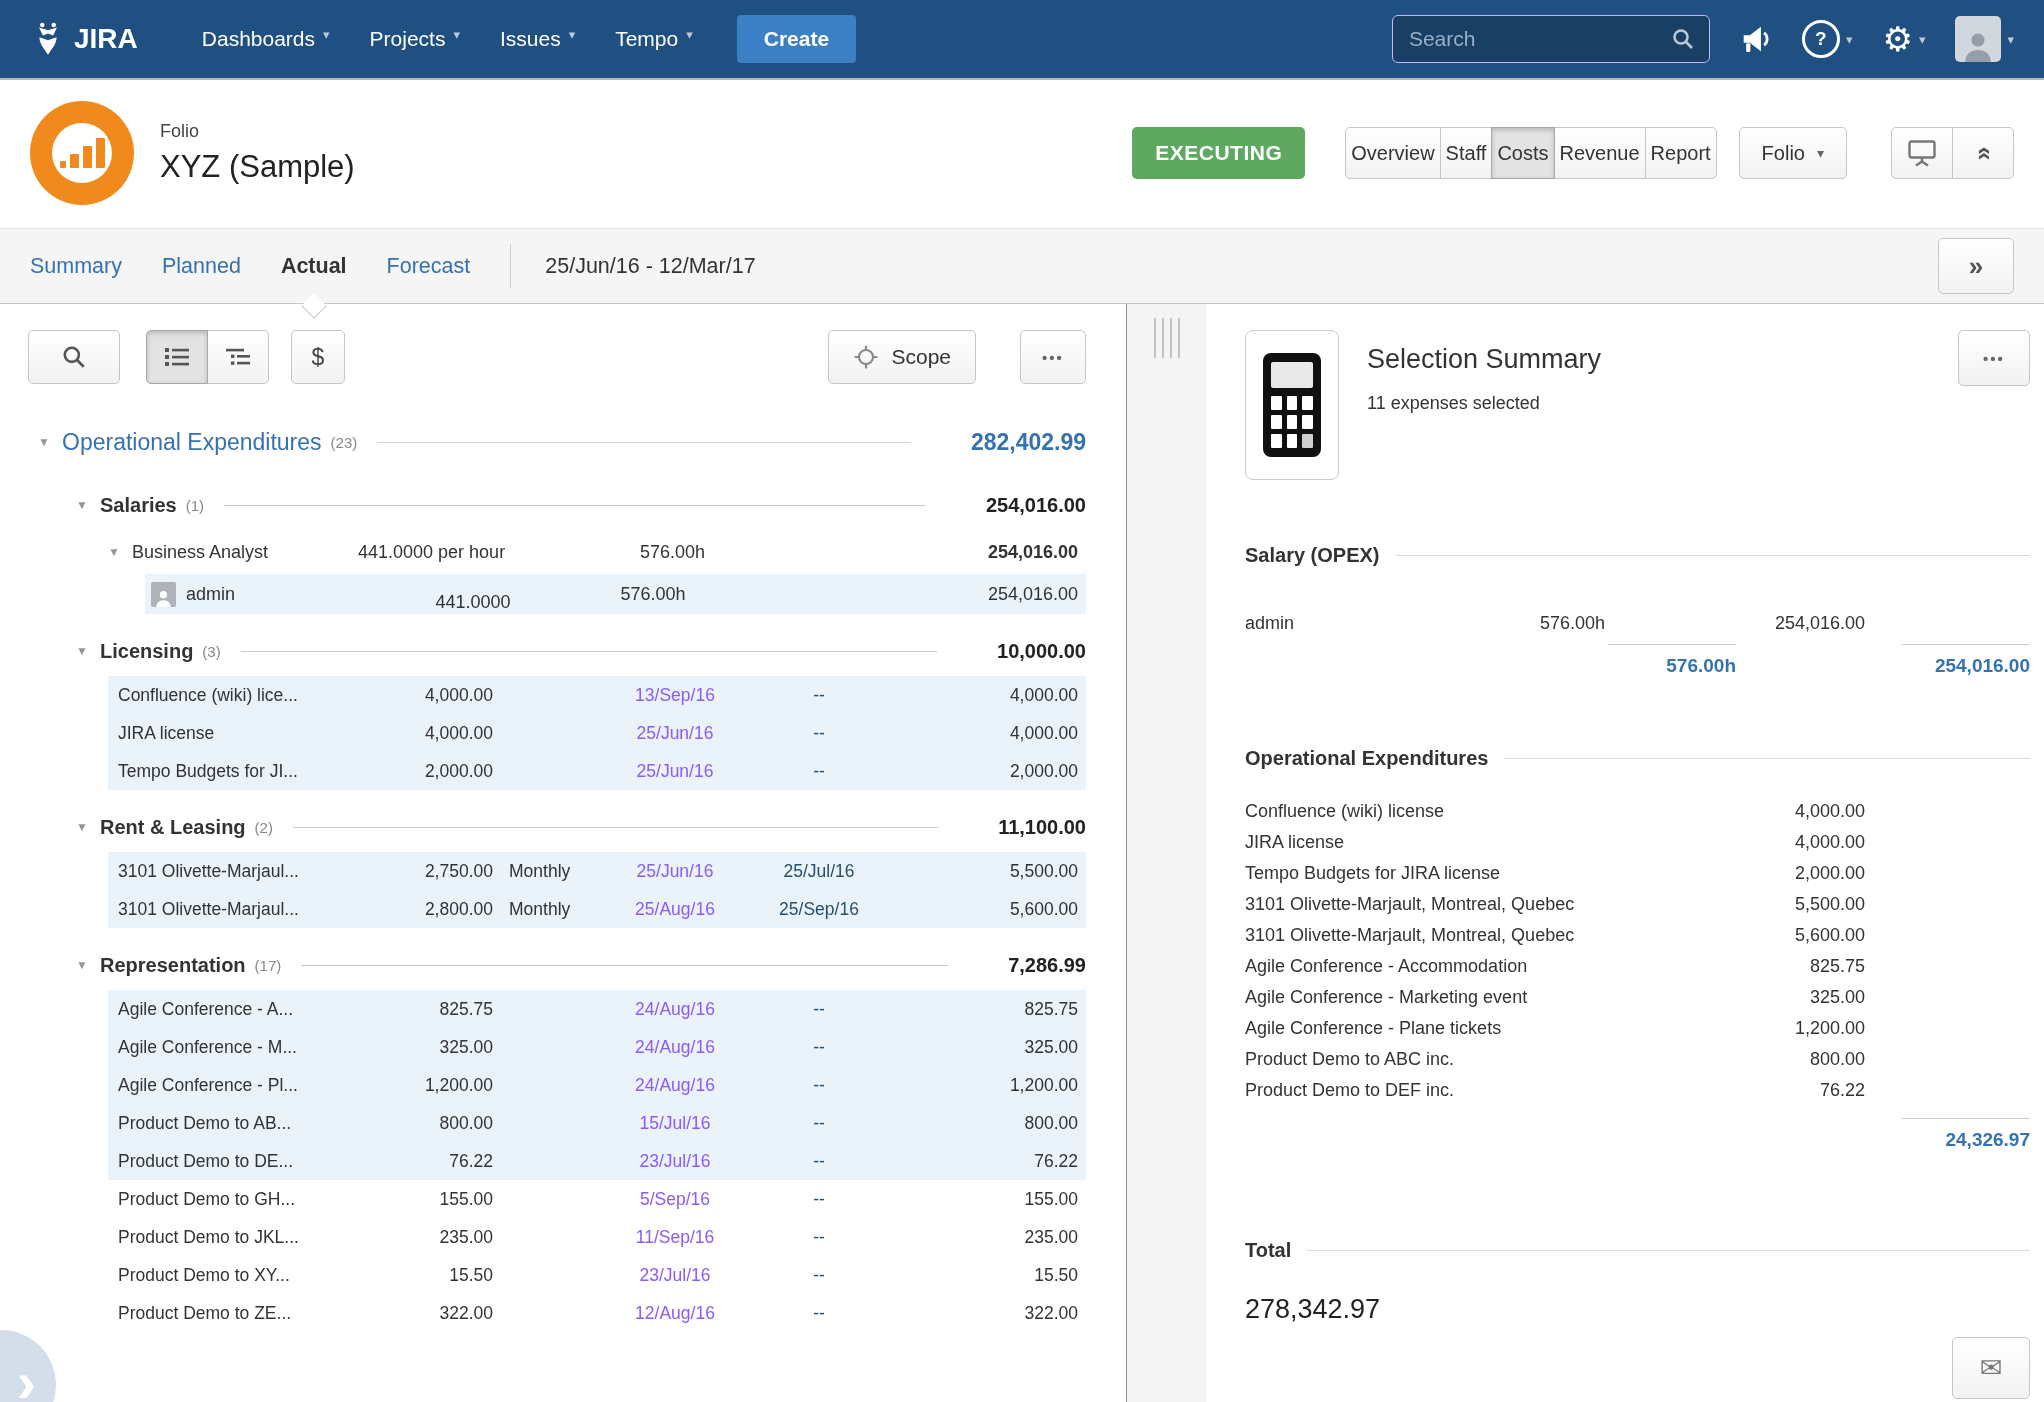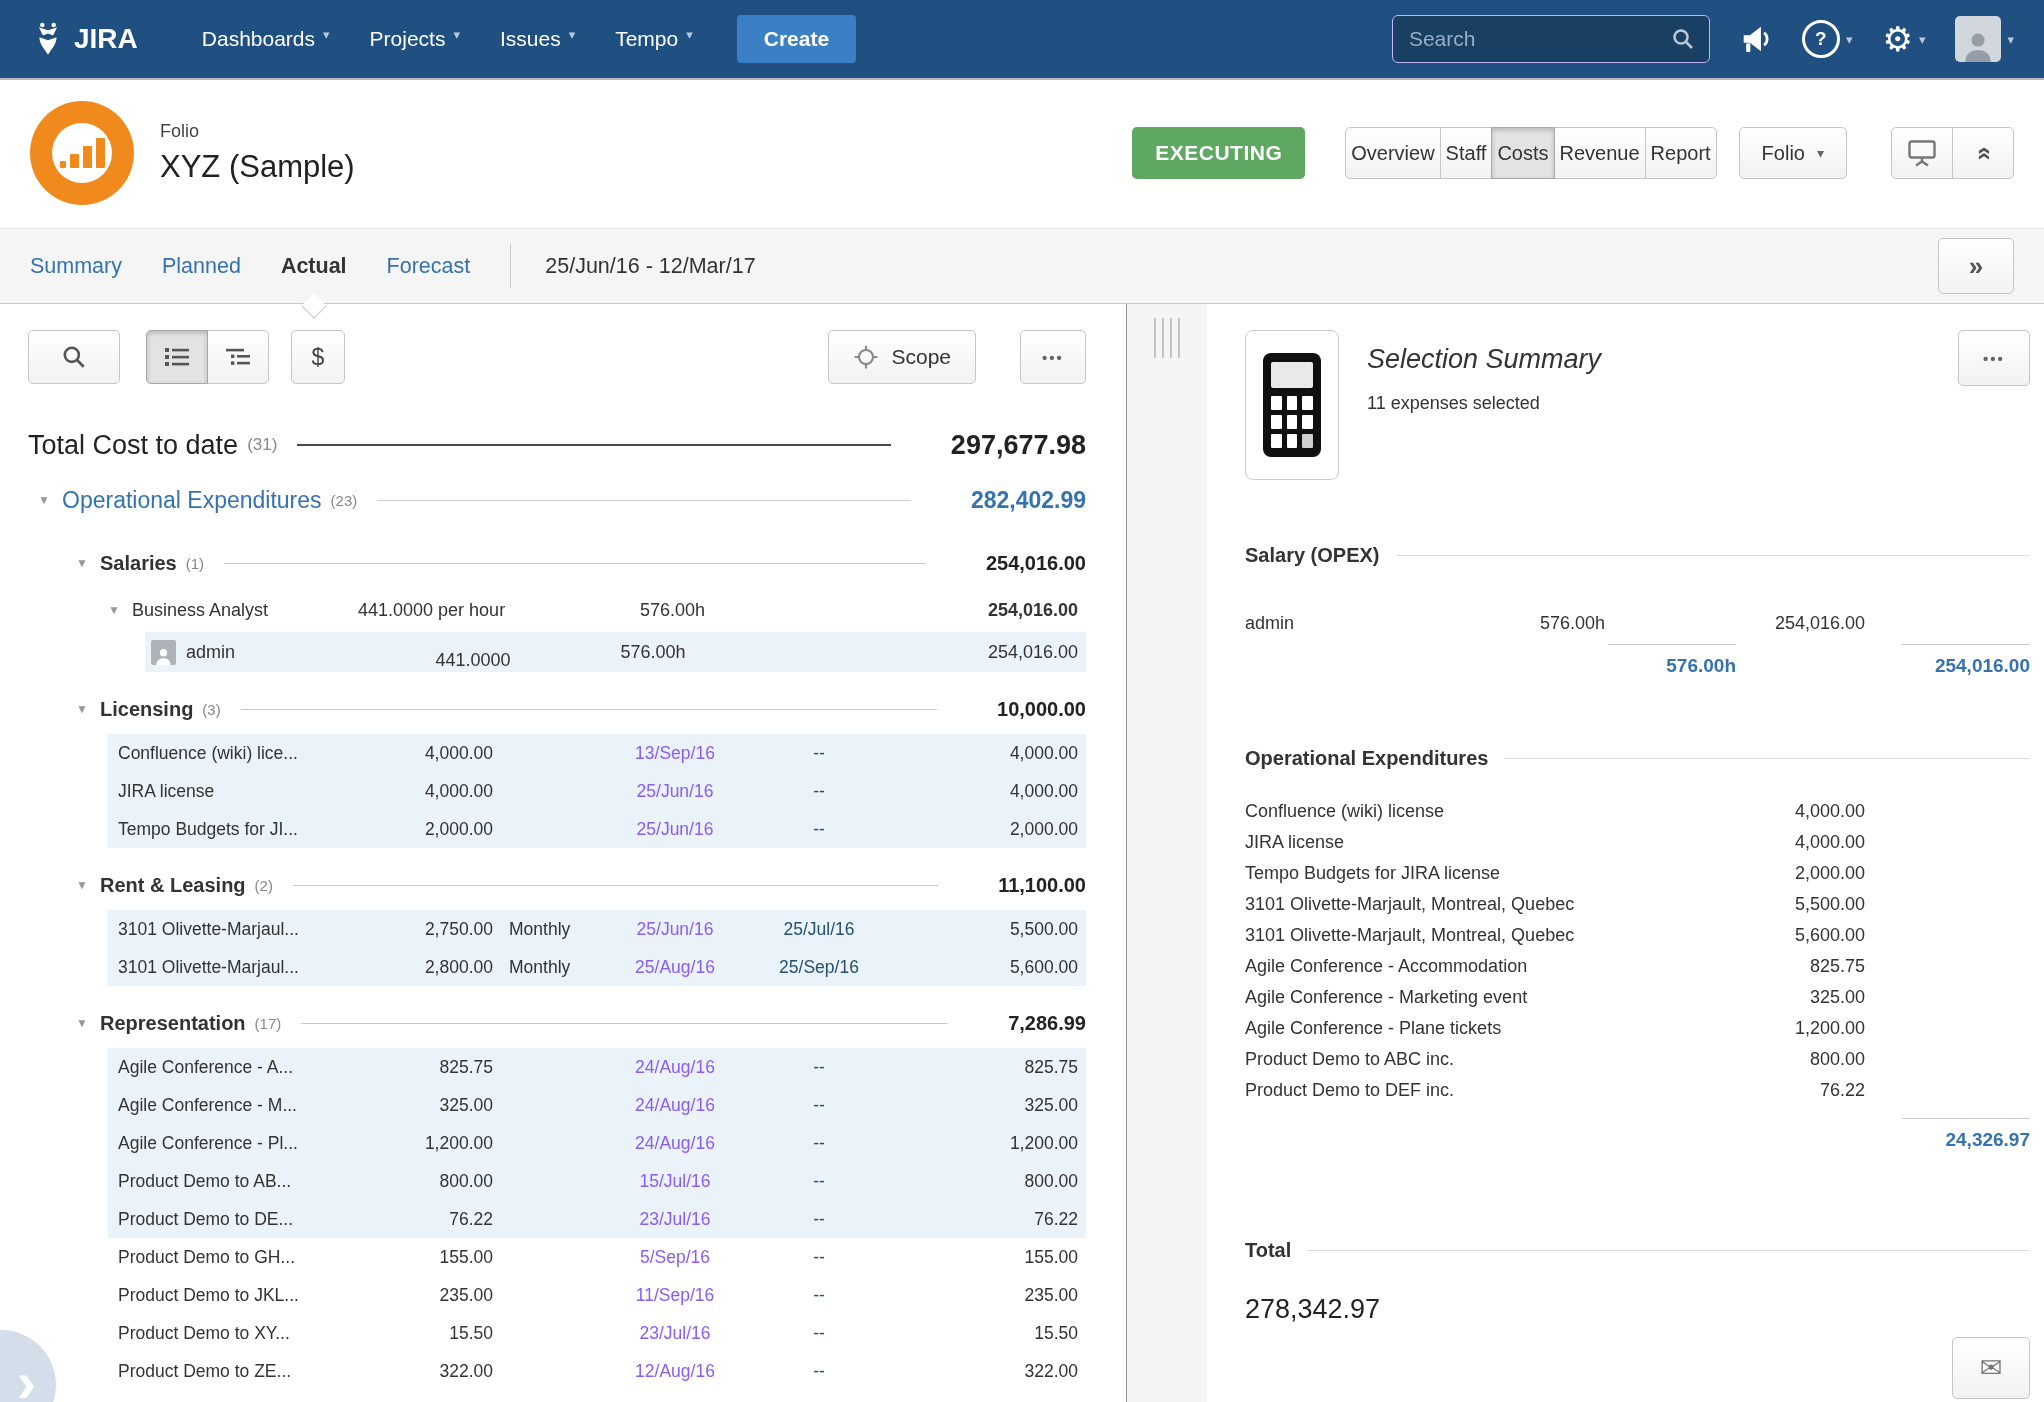--- a/index.html
+++ b/index.html
@@ -129,21 +129,21 @@
   .sel-header{display:flex;align-items:flex-start;}
   .calc-box{width:92px;height:148px;border:1px solid #ccc;border-radius:8px;background:#fff;
             display:flex;align-items:center;justify-content:center;flex:none;}
   .calc{width:58px;height:104px;background:#101010;border-radius:8px;padding:9px 8px;box-sizing:border-box;
         display:flex;flex-direction:column;gap:8px;}
   .calc .screen{height:26px;background:#e9e9e9;border-radius:2px;}
   .calc .keys{flex:1;display:grid;grid-template-columns:repeat(3,1fr);gap:5px;}
   .calc .keys span{background:#fff;border-radius:1px;}
   .calc .keys span.dim{background:#cfcfcf;}
   .sel-titles{margin-left:28px;padding-top:14px;}
-  .sel-title{font-size:27px;color:#333;font-style:italic;}
+  .sel-title{font-size:27px;color:#333;}
   .sel-sub{font-size:18px;color:#333;margin-top:18px;}
   .sel-more{width:72px;height:56px;margin-left:auto;font-size:15px;font-weight:bold;color:#666;letter-spacing:2px;}
 
   .rp-head{display:flex;align-items:center;}
   .rp-head .t{font-size:20px;font-weight:bold;color:#333;white-space:nowrap;}
   .rp-head .line{flex:1;border-top:1px solid #ddd;margin-left:16px;}
   .rp-salary{margin-top:64px;}
   .sal-row{display:grid;grid-template-columns:1fr 150px 260px;padding-right:165px;font-size:18px;margin-top:46px;}
   .sal-row .c2,.sal-row .c3{text-align:right;}
   .sal-sub{display:grid;grid-template-columns:1fr 170px 294px;margin-top:10px;font-size:19px;font-weight:bold;color:#3572b0;}
@@ -316,26 +316,20 @@
       <button class="btn tb-btn scope-btn">
         <svg width="26" height="26" viewBox="0 0 24 24" fill="none" stroke="#8a8a8a" stroke-width="2">
           <circle cx="12" cy="12" r="6.5"></circle>
             <path d="M12 1.5 v5 M12 17.5 v5 M1.5 12 h5 M17.5 12 h5"></path>
         </svg>
         <span>Scope</span>
       </button>
       <button class="btn tb-btn more-btn">•••</button>
     </div>
 
-    <div class="trow trow-total">
-      <span class="tt-title">Total Cost to date</span>
-      <span class="sec-count big">(31)</span>
-      <span class="sec-line dark"></span>
-      <span class="tt-val">297,677.98</span>
-    </div>
 
     <div class="trow trow-opex">
       <span class="car">▼</span>
       <span class="opx-title">Operational Expenditures</span>
       <span class="sec-count">(23)</span>
       <span class="sec-line lite"></span>
       <span class="opx-val">282,402.99</span>
     </div>
 
     <div class="trow trow-sec">

